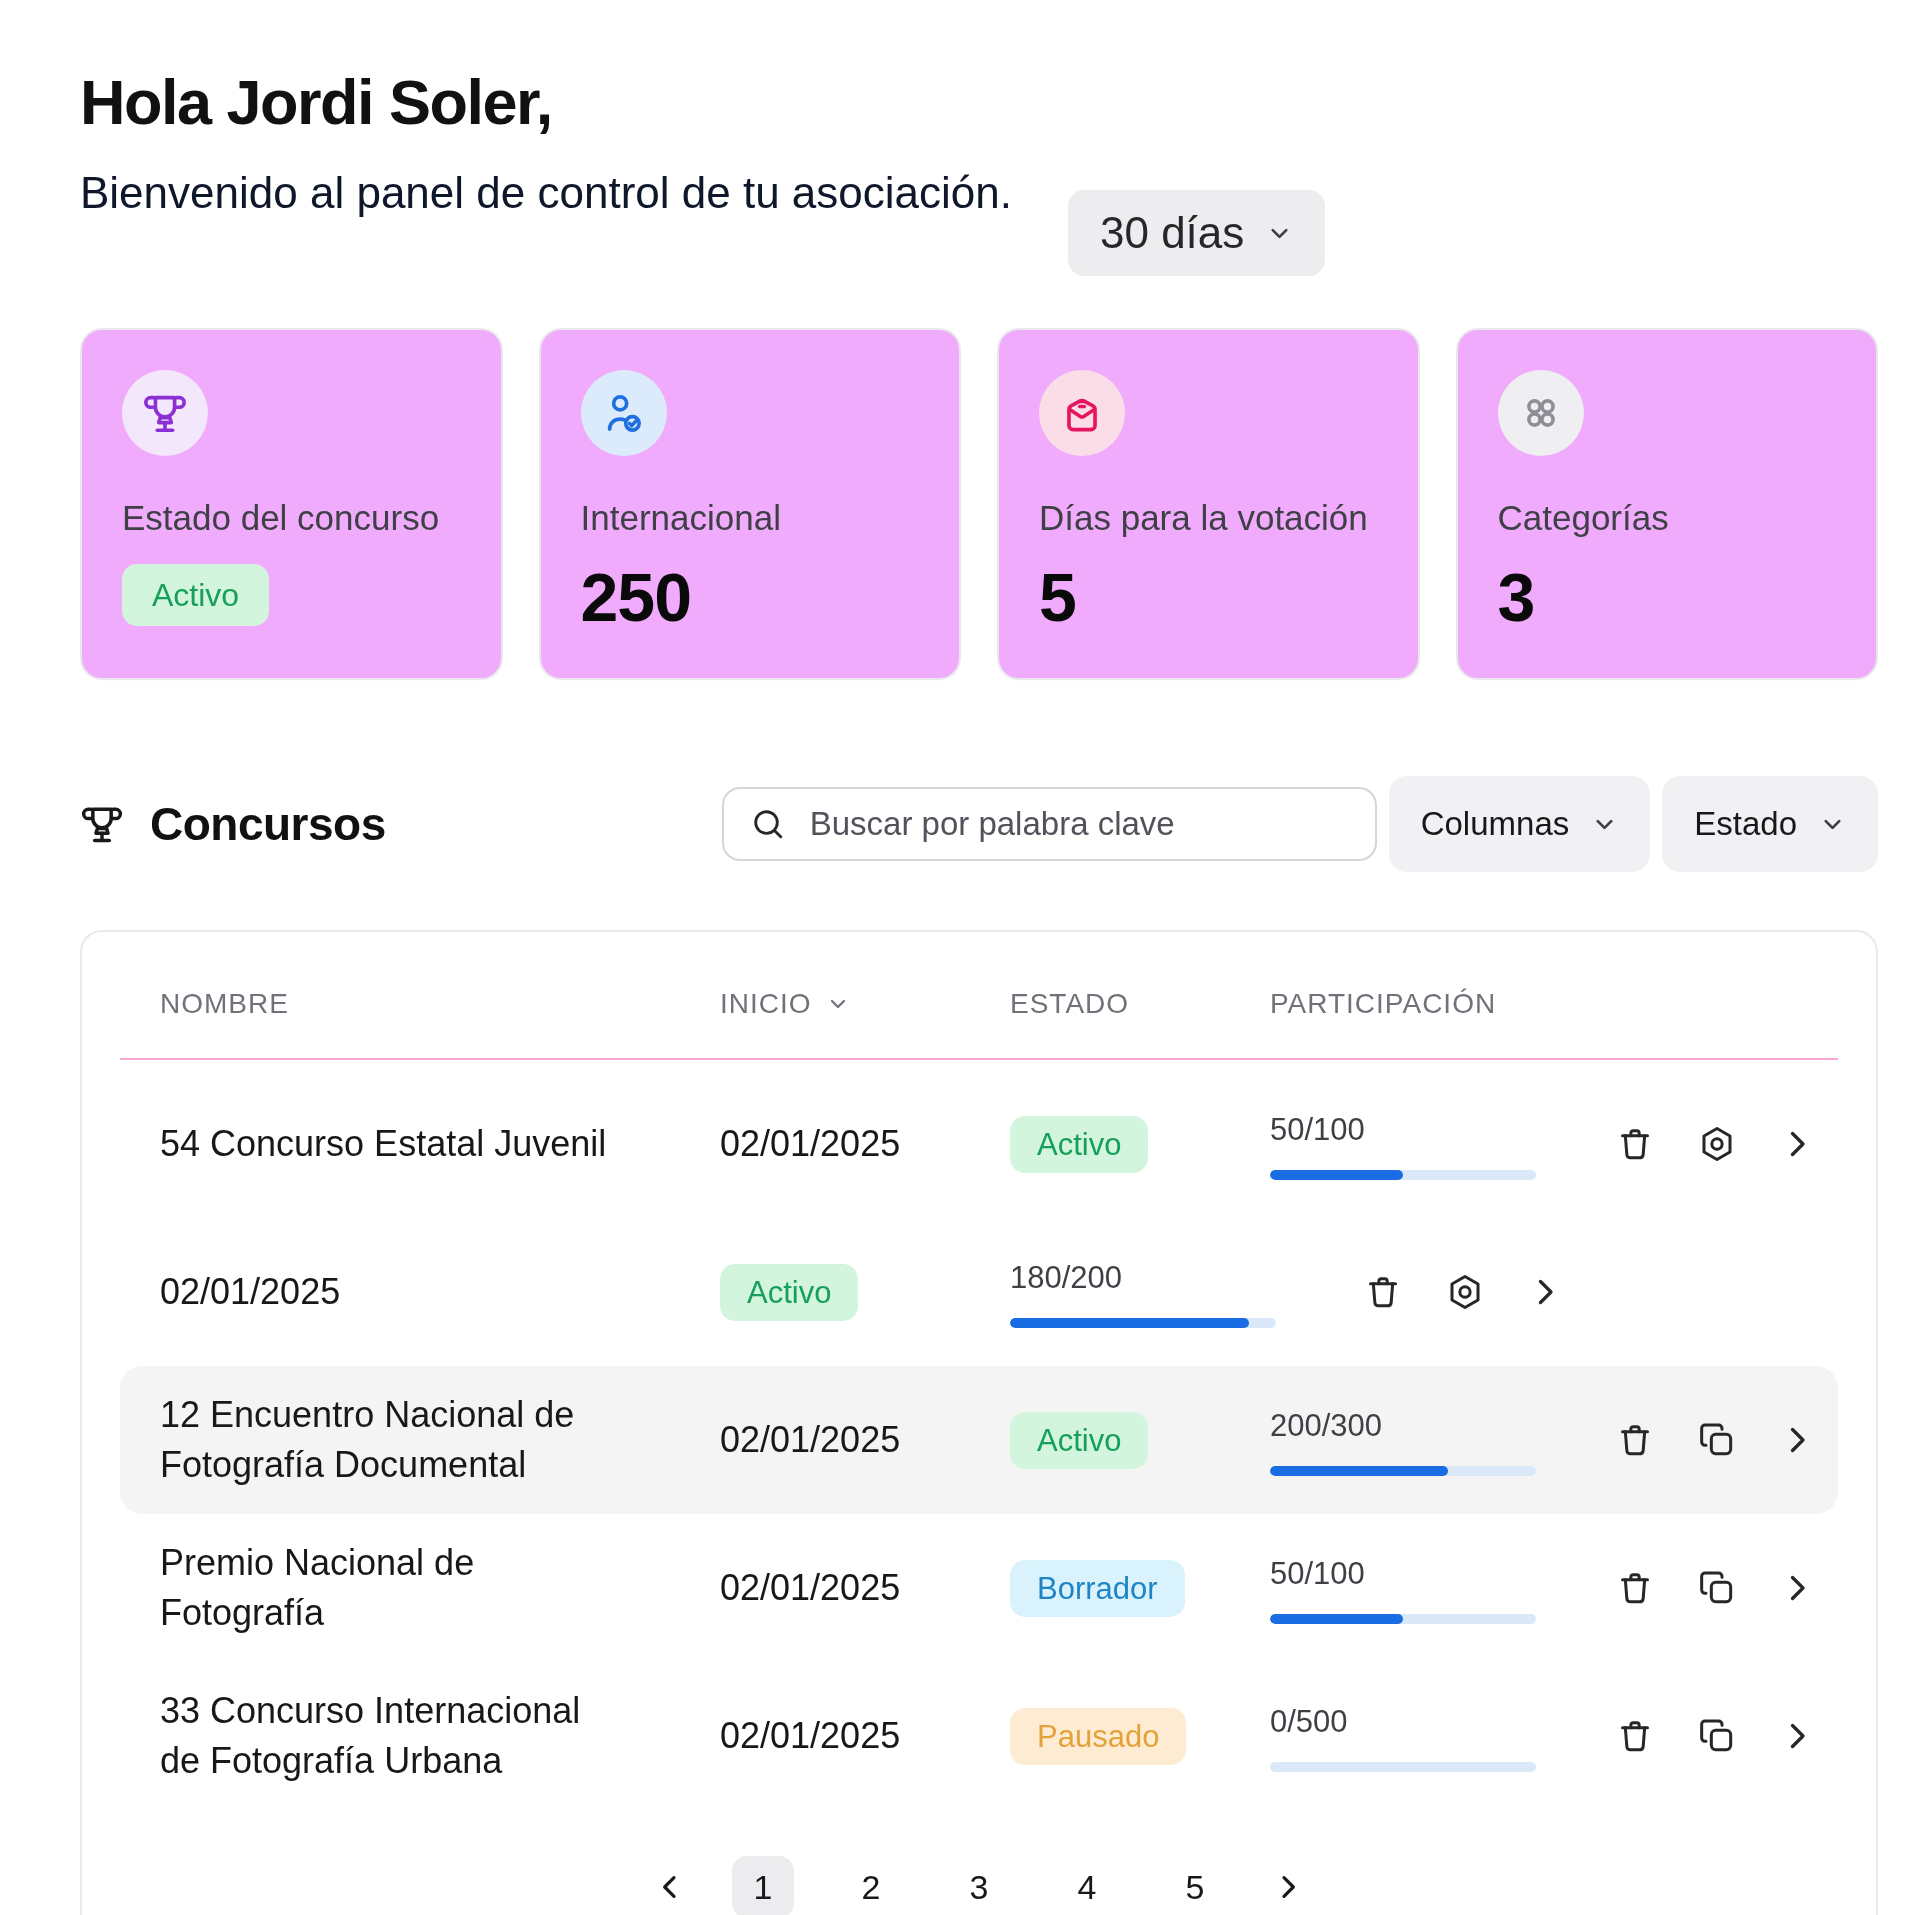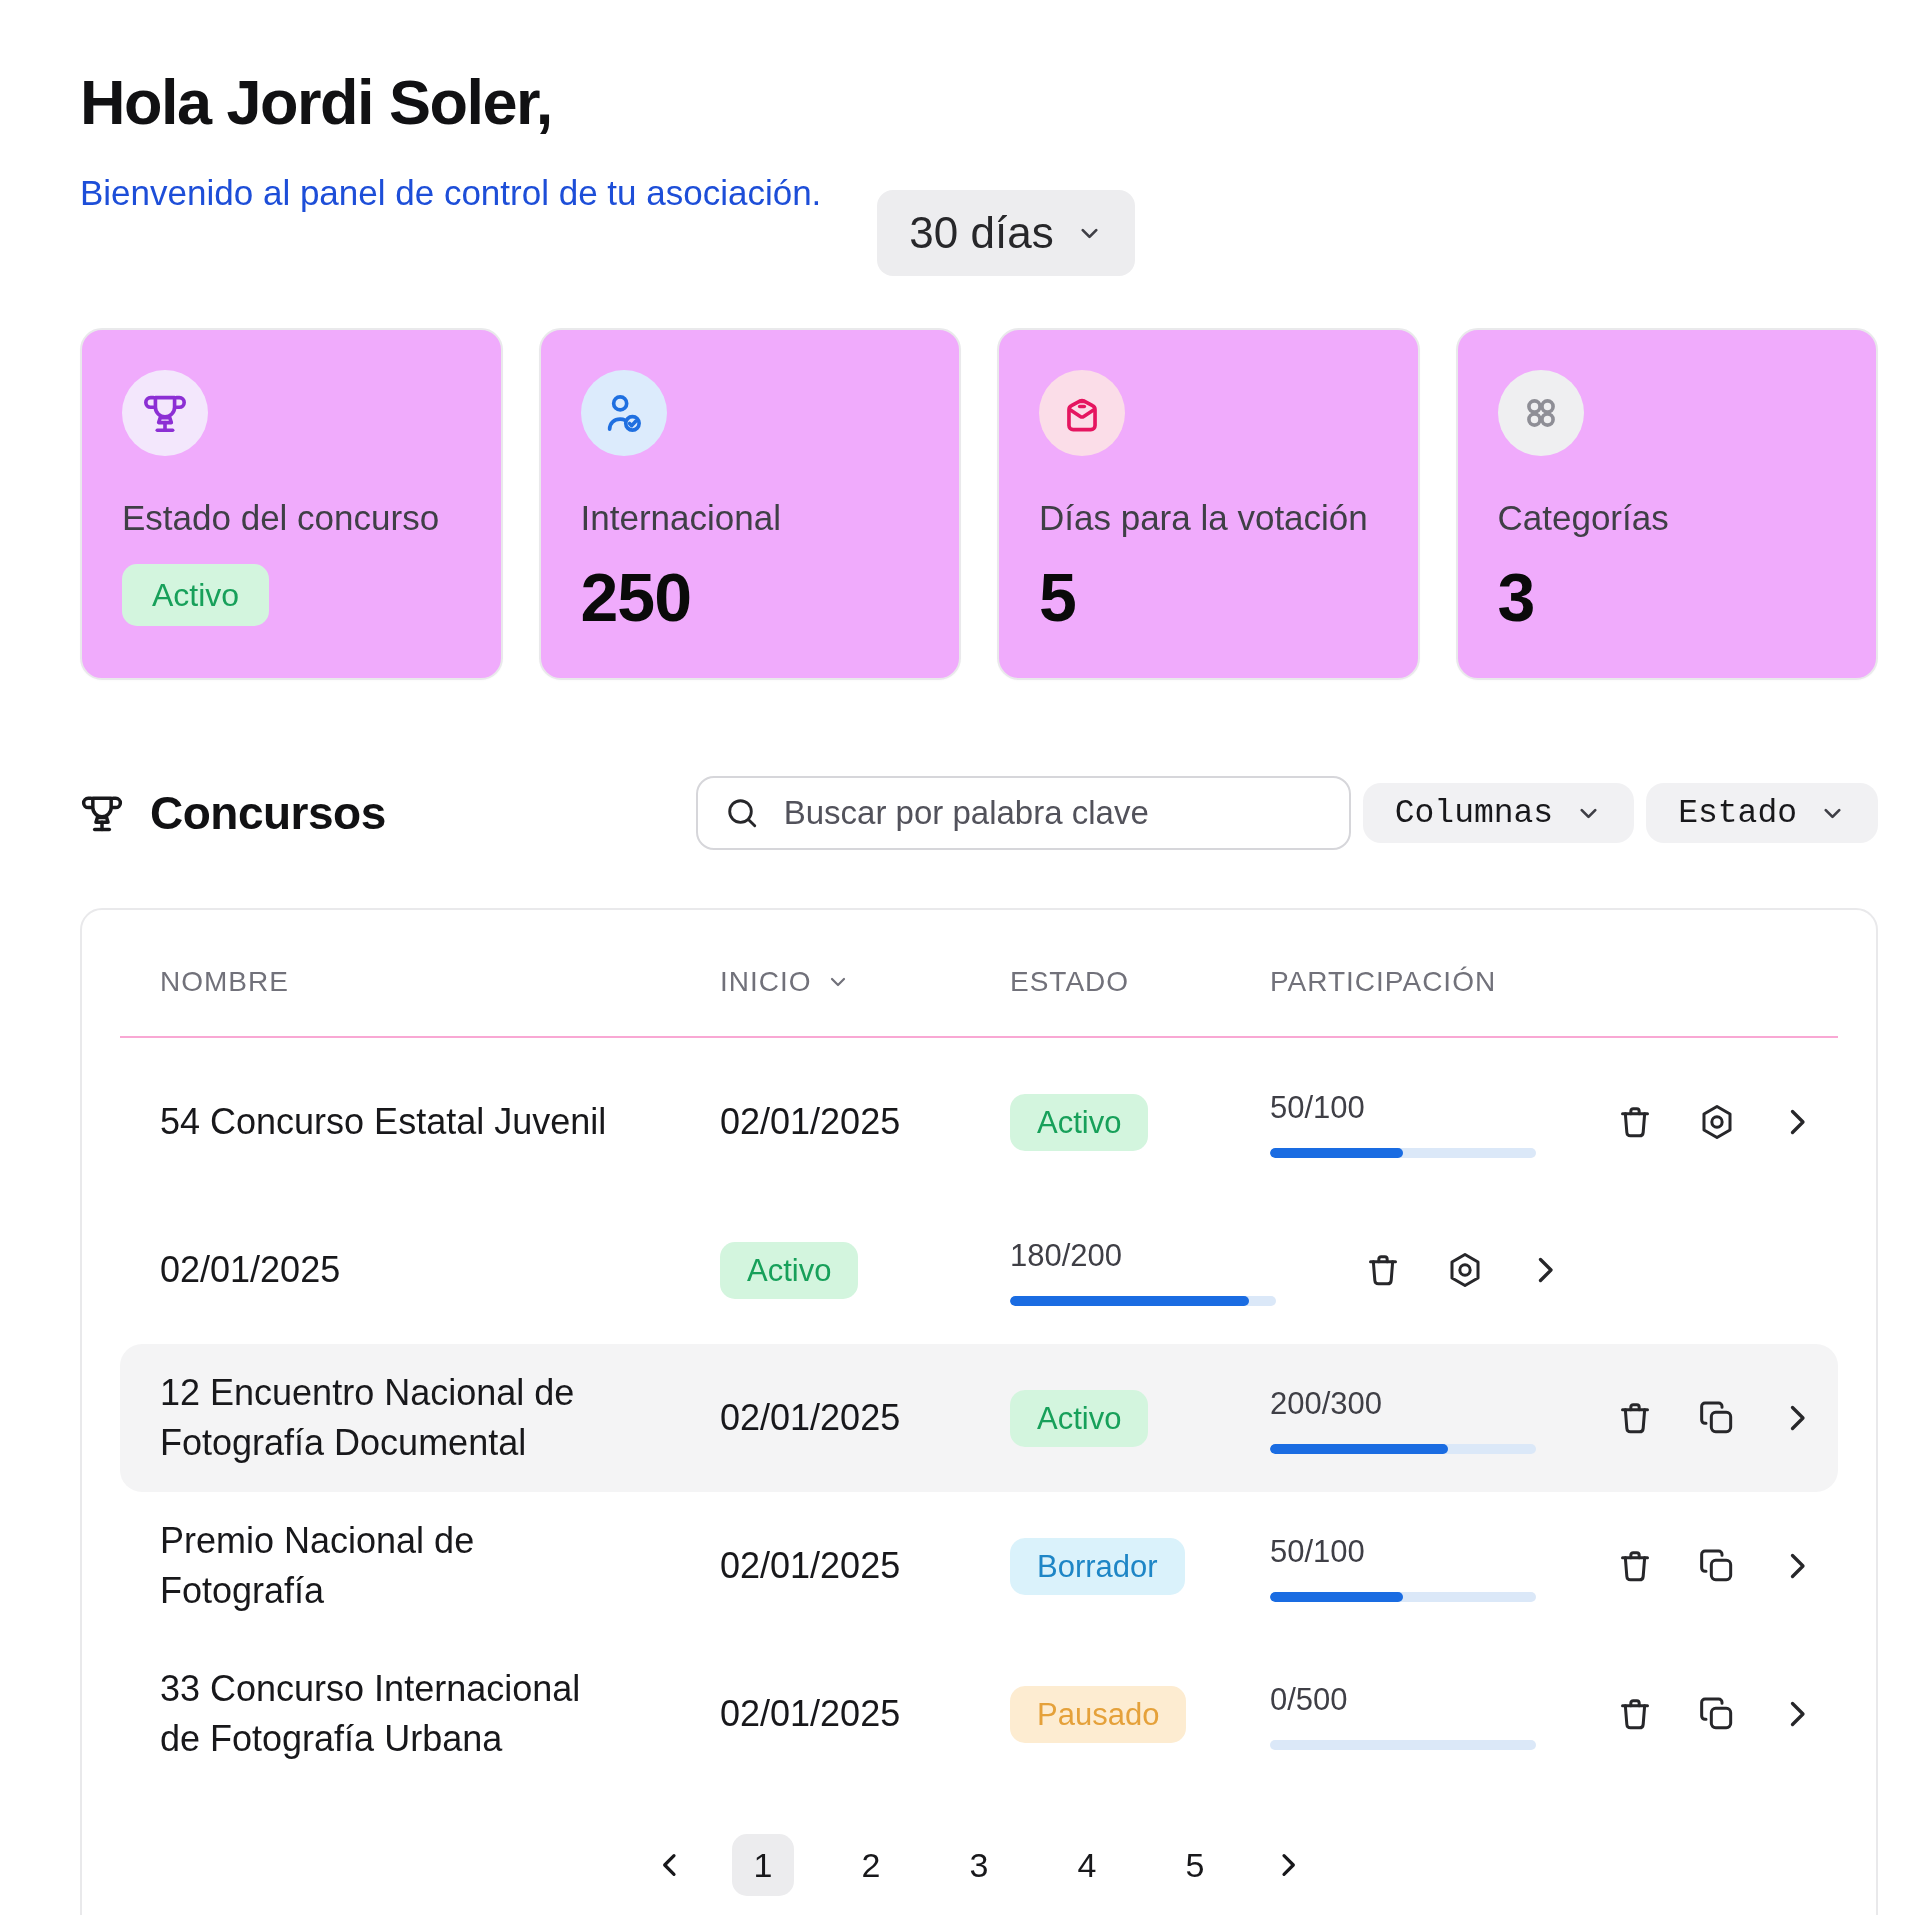--- a/index.html
+++ b/index.html
@@ -8,21 +8,21 @@
     width:1920px; height:1915px; background:#ffffff; overflow:hidden;
     font-family:"Liberation Sans", sans-serif; color:#18181b;
     -webkit-font-smoothing:antialiased;
   }
   button { font-family:inherit; border:none; background:none; padding:0; cursor:pointer; color:inherit; }
   .page { padding:52px 42px 0 80px; }
 
   
   .h1 { font-size:63px; font-weight:700; letter-spacing:-1.5px; color:#111113; margin:14px 0 0; }
   .sub-row { display:flex; align-items:flex-start; margin-top:28px; }
-  .subtitle { font-size:35px; line-height:53px; color:#1d4ed8; }
+  .subtitle { font-size:44px; line-height:53px; color:#0f172a; }
   .period-pill {
     margin-left:56px; margin-top:24px; background:#ededef; border-radius:16px;
     padding:18px 32px; font-size:44px; color:#27272a;
     display:flex; align-items:center; gap:22px;
   }
   .period-pill svg { stroke:#3f3f46; }
 
   
   .cards { display:flex; gap:36px; margin-top:52px; }
   .card {
@@ -53,22 +53,22 @@
     width:655px; height:74px; border:2px solid #d6d6da; border-radius:18px;
     display:flex; align-items:center; gap:22px; padding:0 26px; background:#fff;
   }
   .search-box svg { stroke:#27272a; flex:none; }
   .search-box input {
     border:none; outline:none; font-size:33px; color:#27272a; width:100%;
     font-family:inherit; background:transparent;
   }
   .search-box input::placeholder { color:#52525b; opacity:1; }
   .filter-pill {
-    height:60px; background:#f1f1f3; border-radius:18px; padding:0 32px;
-    display:flex; align-items:center; gap:22px; font-size:33px; color:#18181b;font-family:Liberation Mono, monospace;
+    height:96px; background:#f1f1f3; border-radius:18px; padding:0 32px;
+    display:flex; align-items:center; gap:22px; font-size:33px; color:#18181b;
   }
   .filter-pill svg { stroke:#3f3f46; }
 
   
   .table-card {
     margin-top:58px; border:2px solid #e9e9eb; border-radius:22px;
     padding:46px 38px 48px; background:#fff;
   }
   .tgrid { display:grid; grid-template-columns:560px 290px 260px 345px 1fr; align-items:center; }
   .thead { padding:10px 40px 38px; border-bottom:2px solid #f9a8d4; }

